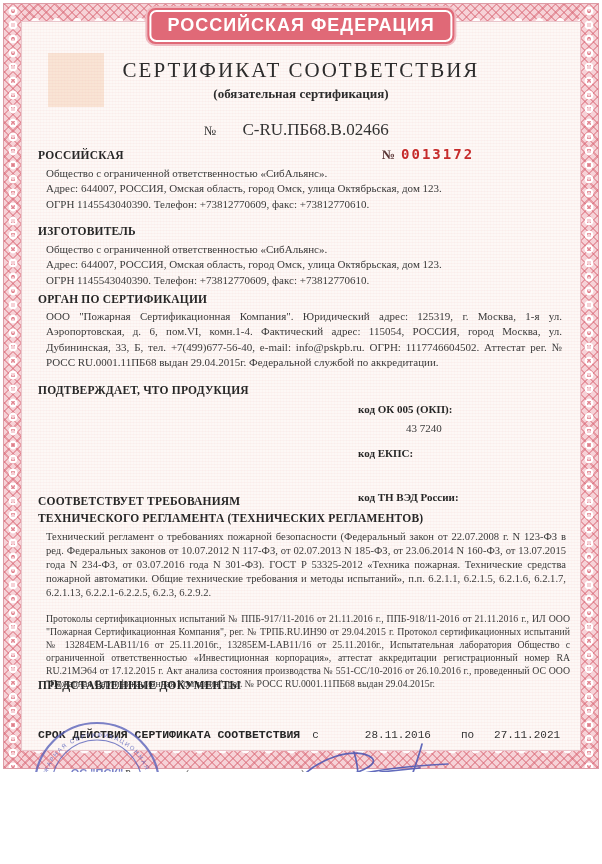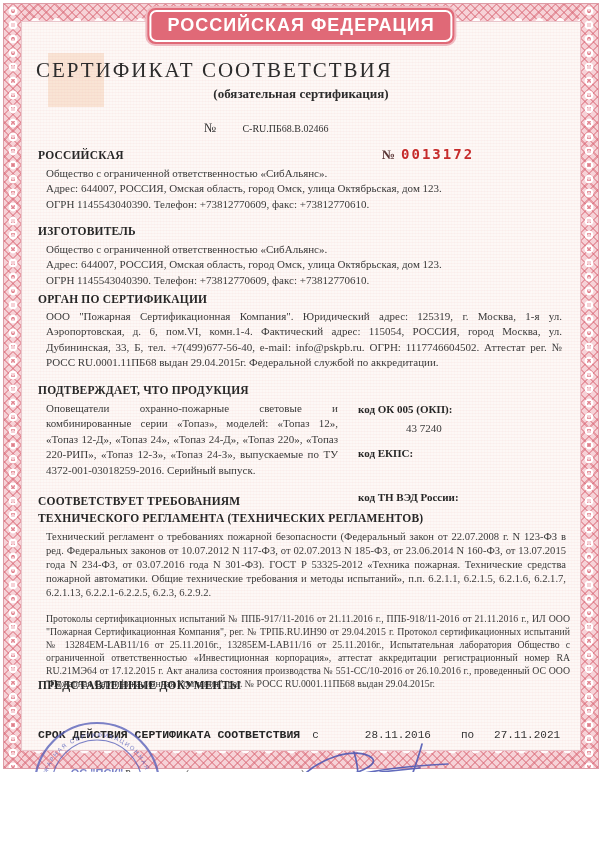--- a/index.html
+++ b/index.html
@@ -38,25 +38,25 @@
 
   
   .banner { position:absolute; top:6px; left:50%; transform:translateX(-50%); z-index:6;
       background:#e06977; border:2px solid #efb9c0; border-radius:10px; padding:2px; }
   .banner-in { border:2px solid #ffffff; border-radius:7px; padding:3px 16px 4px; }
   .banner-in span { font-family:"Liberation Sans", sans-serif; font-weight:bold; font-size:18px;
       letter-spacing:1px; color:#ffffff; white-space:nowrap; }
 
   
   .abs { position:absolute; }
-  .title { left:0; right:0; top:36px; font-size:21px; letter-spacing:2px; color:#2c2c2c;margin-left:14px; }
+  .title { left:0; right:0; top:36px; text-align:center; font-size:21px; letter-spacing:2px; color:#2c2c2c; }
   .subtitle { left:0; right:0; top:64px; text-align:center; font-size:13px; font-weight:bold; color:#2c2c2c; }
   .cert-no-row { left:182px; top:98px; display:flex; gap:26px; align-items:baseline; }
   .cert-no-row .nm { font-size:13px; color:#333; }
-  .cert-no-row .val { font-size:10px; color:#333; }
+  .cert-no-row .val { font-size:17px; color:#333; }
 
   .h { font-weight:bold; font-size:11.5px; color:#272727; letter-spacing:.2px; }
   .body-text { font-size:11px; color:#3a3a3a; line-height:1.4; }
   .pre { white-space:pre-line; }
   .just { text-align:justify; }
 
   .form-no { left:360px; top:124px; display:flex; gap:6px; align-items:baseline; }
   .form-no .nm { font-size:13px; font-weight:bold; color:#5a3535; }
   .form-no .digits { font-family:"DejaVu Sans Mono", monospace; font-weight:bold; font-size:14px;
       letter-spacing:2px; color:#c62b2b; }
@@ -123,21 +123,20 @@
 
     <div class="abs h" style="left:16px; top:203px;">ИЗГОТОВИТЕЛЬ</div>
     <div class="abs body-text pre" style="left:24px; top:220px; width:520px;">Общество с ограниченной ответственностью «СибАльянс».
 Адрес: 644007, РОССИЯ, Омская область, город Омск, улица Октябрьская, дом 123.
 ОГРН 1145543040390. Телефон: +73812770609, факс: +73812770610.</div>
 
     <div class="abs h" style="left:16px; top:271px;">ОРГАН ПО СЕРТИФИКАЦИИ</div>
     <div class="abs body-text just" style="left:24px; top:287px; width:516px;">ООО "Пожарная Сертификационная Компания". Юридический адрес: 125319, г. Москва, 1-я ул. Аэропортовская, д. 6, пом.VI, комн.1-4. Фактический адрес: 115054, РОССИЯ, город Москва, ул. Дубининская, 33, Б, тел. +7(499)677-56-40, e-mail: info@pskpb.ru. ОГРН: 1117746604502. Аттестат рег. № РОСС RU.0001.11ПБ68 выдан 29.04.2015г. Федеральной службой по аккредитации.</div>
 
     <div class="abs h" style="left:16px; top:362px;">ПОДТВЕРЖДАЕТ, ЧТО ПРОДУКЦИЯ</div>
-    <div class="abs body-text just" style="left:24px; top:379px; width:292px;">Оповещатели охранно-пожарные световые и комбинированные серии «Топаз», моделей: «Топаз 12», «Топаз 12-Д», «Топаз 24», «Топаз 24-Д», «Топаз 220», «Топаз 220-РИП», «Топаз 12-З», «Топаз 24-З», выпускаемые по ТУ 4372-001-03018259-2016. Серийный выпуск.</div>
     <div class="abs" style="left:336px; top:381px; width:206px; height:110px;">
       <div class="abs codes-label" style="left:0; top:0;">код ОК 005 (ОКП):</div>
       <div class="abs codes-value" style="left:48px; top:19px;">43 7240</div>
       <div class="abs codes-label" style="left:0; top:44px;">код ЕКПС:</div>
       <div class="abs codes-label" style="left:0; top:88px;">код ТН ВЭД России:</div>
     </div>
 
     <div class="abs h" style="left:16px; top:473px;">СООТВЕТСТВУЕТ ТРЕБОВАНИЯМ</div>
     <div class="abs h" style="left:16px; top:490px;">ТЕХНИЧЕСКОГО РЕГЛАМЕНТА (ТЕХНИЧЕСКИХ РЕГЛАМЕНТОВ)</div>
     <div class="abs body-text just" style="left:24px; top:508px; width:520px; font-size:10.6px; line-height:1.32;">Технический регламент о требованиях пожарной безопасности (Федеральный закон от 22.07.2008 г. N 123-ФЗ в ред. Федеральных законов от 10.07.2012 N 117-ФЗ, от 02.07.2013 N 185-ФЗ, от 23.06.2014 N 160-ФЗ, от 13.07.2015 года N 234-ФЗ, от 03.07.2016 года N 301-ФЗ). ГОСТ Р 53325-2012 «Техника пожарная. Технические средства пожарной автоматики. Общие технические требования и методы испытаний», п.п. 6.2.1.1, 6.2.1.5, 6.2.1.6, 6.2.1.7, 6.2.1.13, 6.2.2.1-6.2.2.5, 6.2.3, 6.2.9.2.</div>

